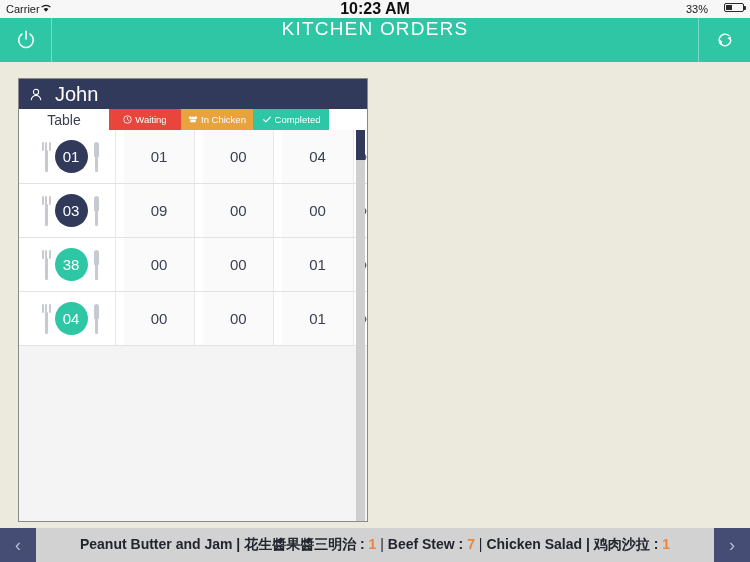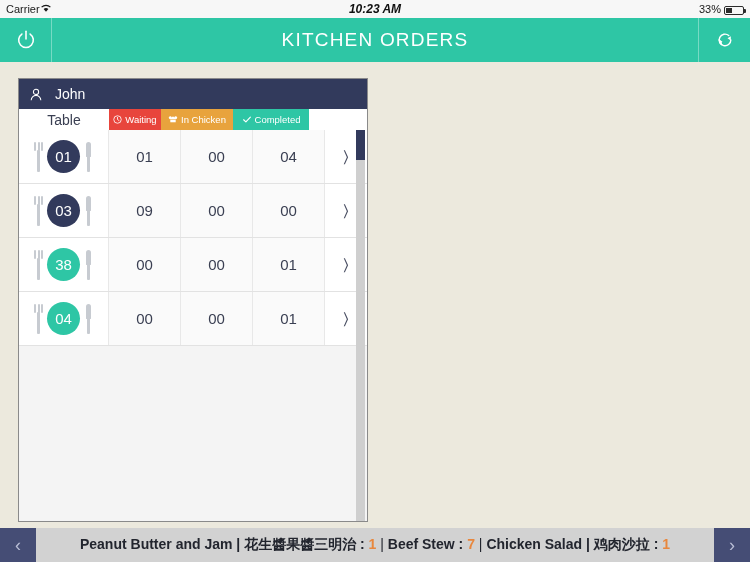--- a/index.html
+++ b/index.html
@@ -14,41 +14,40 @@
   #status-bar{
     position:absolute; top:0; left:0; width:750px; height:18px;
     background:#f7f7f7;
     display:flex; align-items:center;
     font-size:11px; color:#1a1a1a;
     padding:0 6px;
   }
   #status-left{ display:flex; align-items:center; }
   #status-center{
     position:absolute; left:0; right:0; text-align:center;
-    font-size:12px; font-weight:bold; color:#101010;
+    font-size:16px; font-weight:bold; color:#101010;
     pointer-events:none;
-    font-style:italic;
-  }
-  #status-right{ margin-left:auto; display:flex; align-items:flex-end; gap:3px; }
+  }
+  #status-right{ margin-left:auto; display:flex; align-items:flex-start; gap:16px; }
   .wifi-glyph{ font-size:10px; line-height:1; }
   .batt{
     width:20px; height:9px; border:1px solid #2b2b2b; border-radius:2px;
     position:relative; display:inline-block;
   }
   .batt::after{
     content:""; position:absolute; right:-3px; top:2px;
     width:2px; height:4px; background:#2b2b2b; border-radius:0 1px 1px 0;
   }
   .batt-fill{ position:absolute; left:1px; top:1px; bottom:1px; width:33%; background:#2b2b2b; }
 
   
   #app-header{
     position:absolute; top:18px; left:0; width:750px; height:44px;
     background:#2ec6a5;
-    display:flex; align-items:center;
+    display:flex; 
   }
   #power-button{
     width:52px; height:44px; display:flex; align-items:center; justify-content:center;
     border-right:1px solid rgba(255,255,255,.35);
     cursor:pointer;
   }
   #refresh-button{
     width:52px; height:44px; display:flex; align-items:center; justify-content:center;
     border-left:1px solid rgba(255,255,255,.35);
     margin-left:auto; cursor:pointer;
@@ -63,47 +62,48 @@
     position:absolute; left:18px; top:78px; width:350px; height:444px;
     background:#ffffff;
     border:1px solid #8a8a8a;
     display:flex; flex-direction:column;
   }
   #panel-header{
     height:30px; background:#323a5c; color:#ffffff;
     display:flex; align-items:center; padding-left:10px; gap:12px;
     flex:0 0 auto;
   }
-  #panel-header .waiter-name{ font-size:14px; }
+  #panel-header .waiter-name{ font-size:20px; }
 
   #col-header{
     height:21px; display:flex; flex:0 0 auto; background:#ffffff;
     border-bottom:1px solid #dcdcdc;
   }
   .col-h{
     display:flex; align-items:center; justify-content:center;
     font-size:9.5px; color:#ffffff; gap:3px; height:21px;
   }
   .col-h.table-h{ width:90px; color:#3a3f52; background:#ffffff; font-size:14px; }
-  .col-h.waiting-h{ width:52px; background:#e8453c; }
+  .col-h.waiting-h{ width:72px; background:#e8453c; }
   .col-h.progress-h{ width:72px; background:#e8a33d; }
   .col-h.completed-h{ width:76px; background:#2ec6a5; }
   .col-h.chev-h{ flex:1; background:#ffffff; }
 
   #rows-area{
     flex:1 1 auto; background:#f4f4f4; position:relative; overflow:hidden;
   }
   .order-row{
     display:flex; height:54px; background:#ffffff;
     border-bottom:1px solid #e2e2e2; cursor:pointer;
   }
   .cell{
     display:flex; align-items:center; justify-content:center;
     font-size:15px; color:#3a3f52;
     border-right:1px solid #e8e8e8;
+    margin-left:8px;
   }
   .cell.table-c{ width:90px; gap:4px; background:#ffffff; }
   .cell.num-c{ width:72px; background:#fafafa; }
   .cell.chev-c{ flex:1; border-right:none; background:#ffffff; font-size:16px; color:#4a4f63; }
 
   .table-badge{
     width:33px; height:33px; border-radius:50%;
     display:flex; align-items:center; justify-content:center;
     color:#ffffff; font-size:15px;
   }

